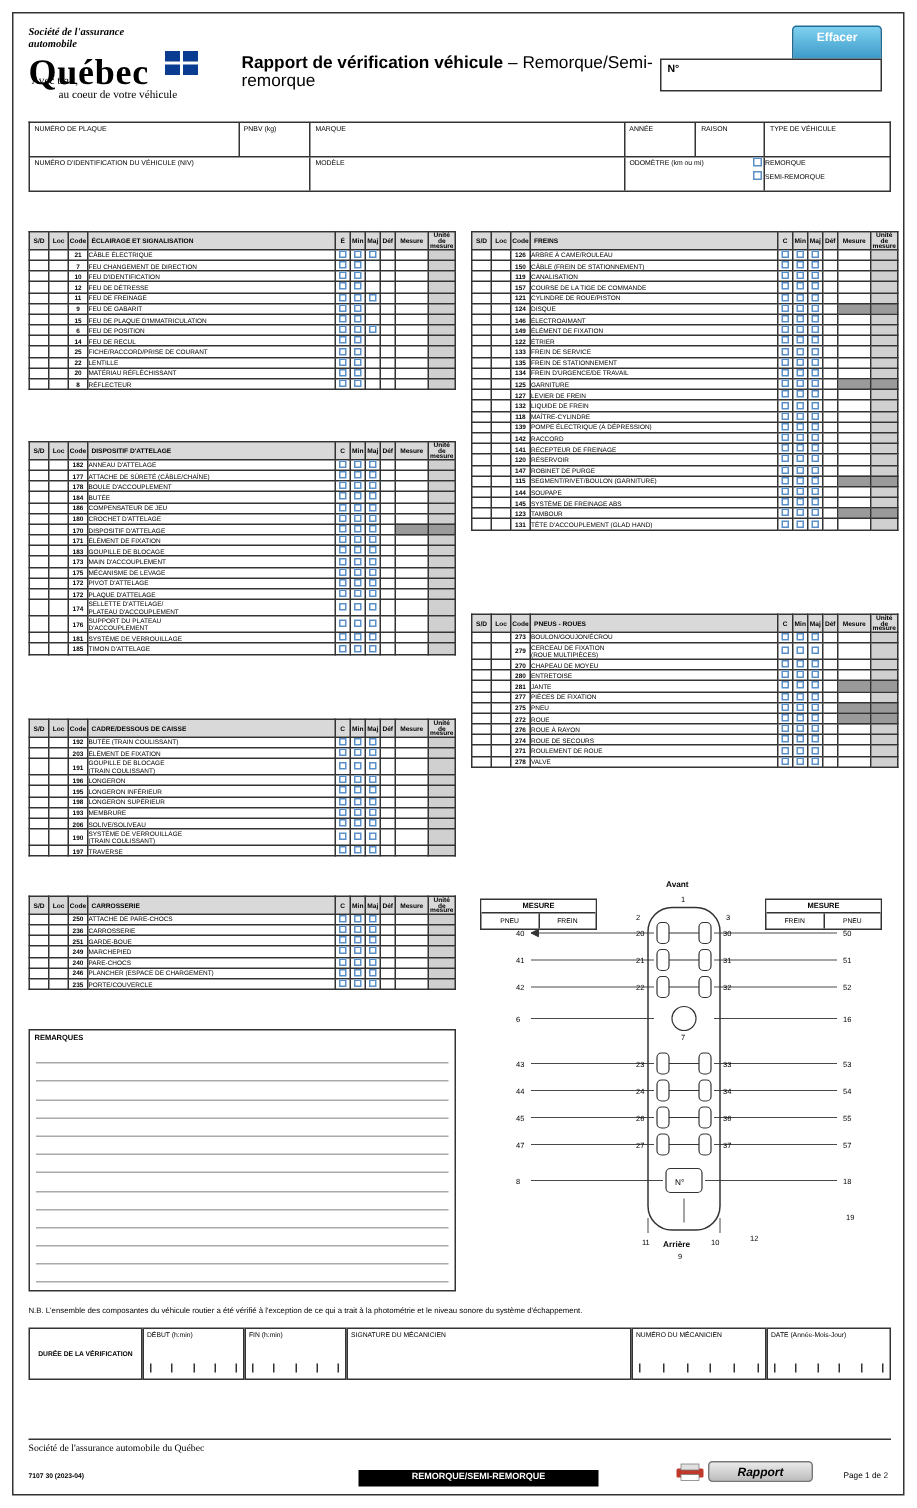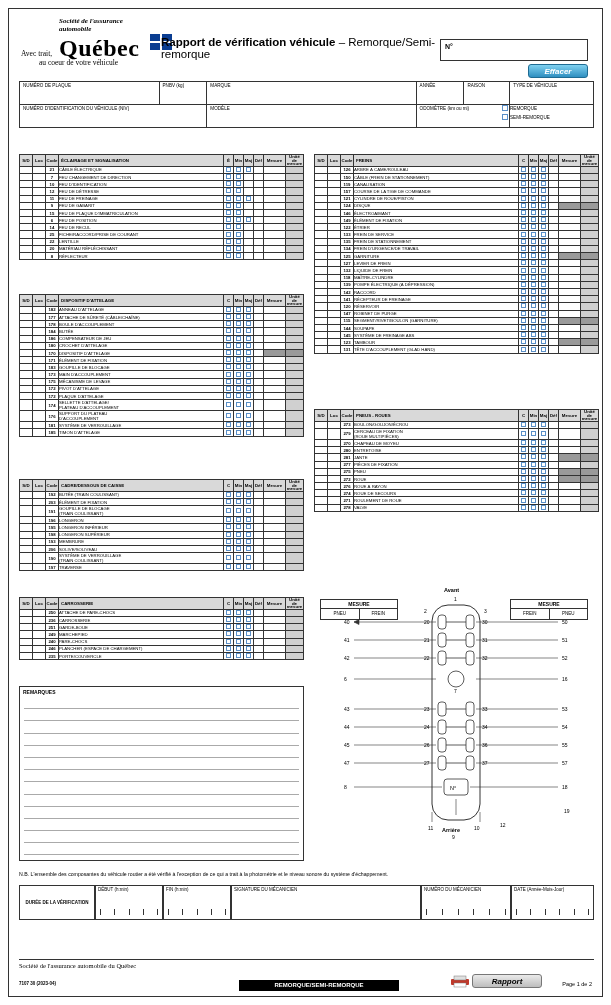--- a/index.html
+++ b/index.html
@@ -21,46 +21,46 @@
     background: #fff;
   }
 
   
   .header {
     position: relative;
     height: 62px;
     border-bottom: 0;
   }
   .logo-block {
-    position: absolute; left: 10px; top: 8px; width: 140px; margin-left: 40px;
+    position: absolute; left: 10px; top: 8px; width: 140px;
   }
   .logo-l1 { font-family: "Liberation Serif", serif; font-style: italic; font-weight: bold; font-size: 7px; line-height: 8px;}
   .logo-qc { font-family: "Liberation Serif", serif; font-weight: bold; font-size: 24px; letter-spacing: 0.5px; margin-top: 1px;}
   .flag {
     display: inline-block; vertical-align: 6px; margin-left: 4px;
   }
   .flag svg { display:block; }
   .title-box {
     position: absolute; left: 152px; top: 27px; width: 290px;
     font-size: 11.5px;
   }
   .title-strong { font-weight: bold; }
   .title-light { font-weight: normal; }
   .tagline {
     position: absolute; left: 12px; top: 40px;
     font-family: "Liberation Serif", serif; font-size: 7.5px; line-height: 9px;
   }
   .tagline .l2 { margin-left: 18px; }
   .effacer-btn {
     position: absolute; right: 14px; top: 8px;
-    width: 60px; height: 14px; border-radius: 3px;
+    width: 60px; height: 27px; border-radius: 3px;
     background: linear-gradient(#7fd1f0,#2f8fc0);
     border: 1px solid #1e6b93;
-    color: #fff; font-weight: bold; font-style: italic;
-    font-size: 8px; text-align: center; line-height: 14px; margin-top: 47px;
+    color: #fff; font-weight: bold; 
+    font-size: 8px; text-align: center; line-height: 14px;
   }
   .no-box {
     position: absolute; right: 14px; top: 30px; width: 148px; height: 22px;
     border: 1px solid #333; background: #fff;
   }
   .no-box .lbl { position:absolute; left:4px; top:3px; font-size:7px; font-weight:bold;}
 
   
   .idblock { position: absolute; left: 10px; top: 72px; width: 575px; }
   .idrow { display: flex; border: 1px solid #333; border-bottom: 0; }

